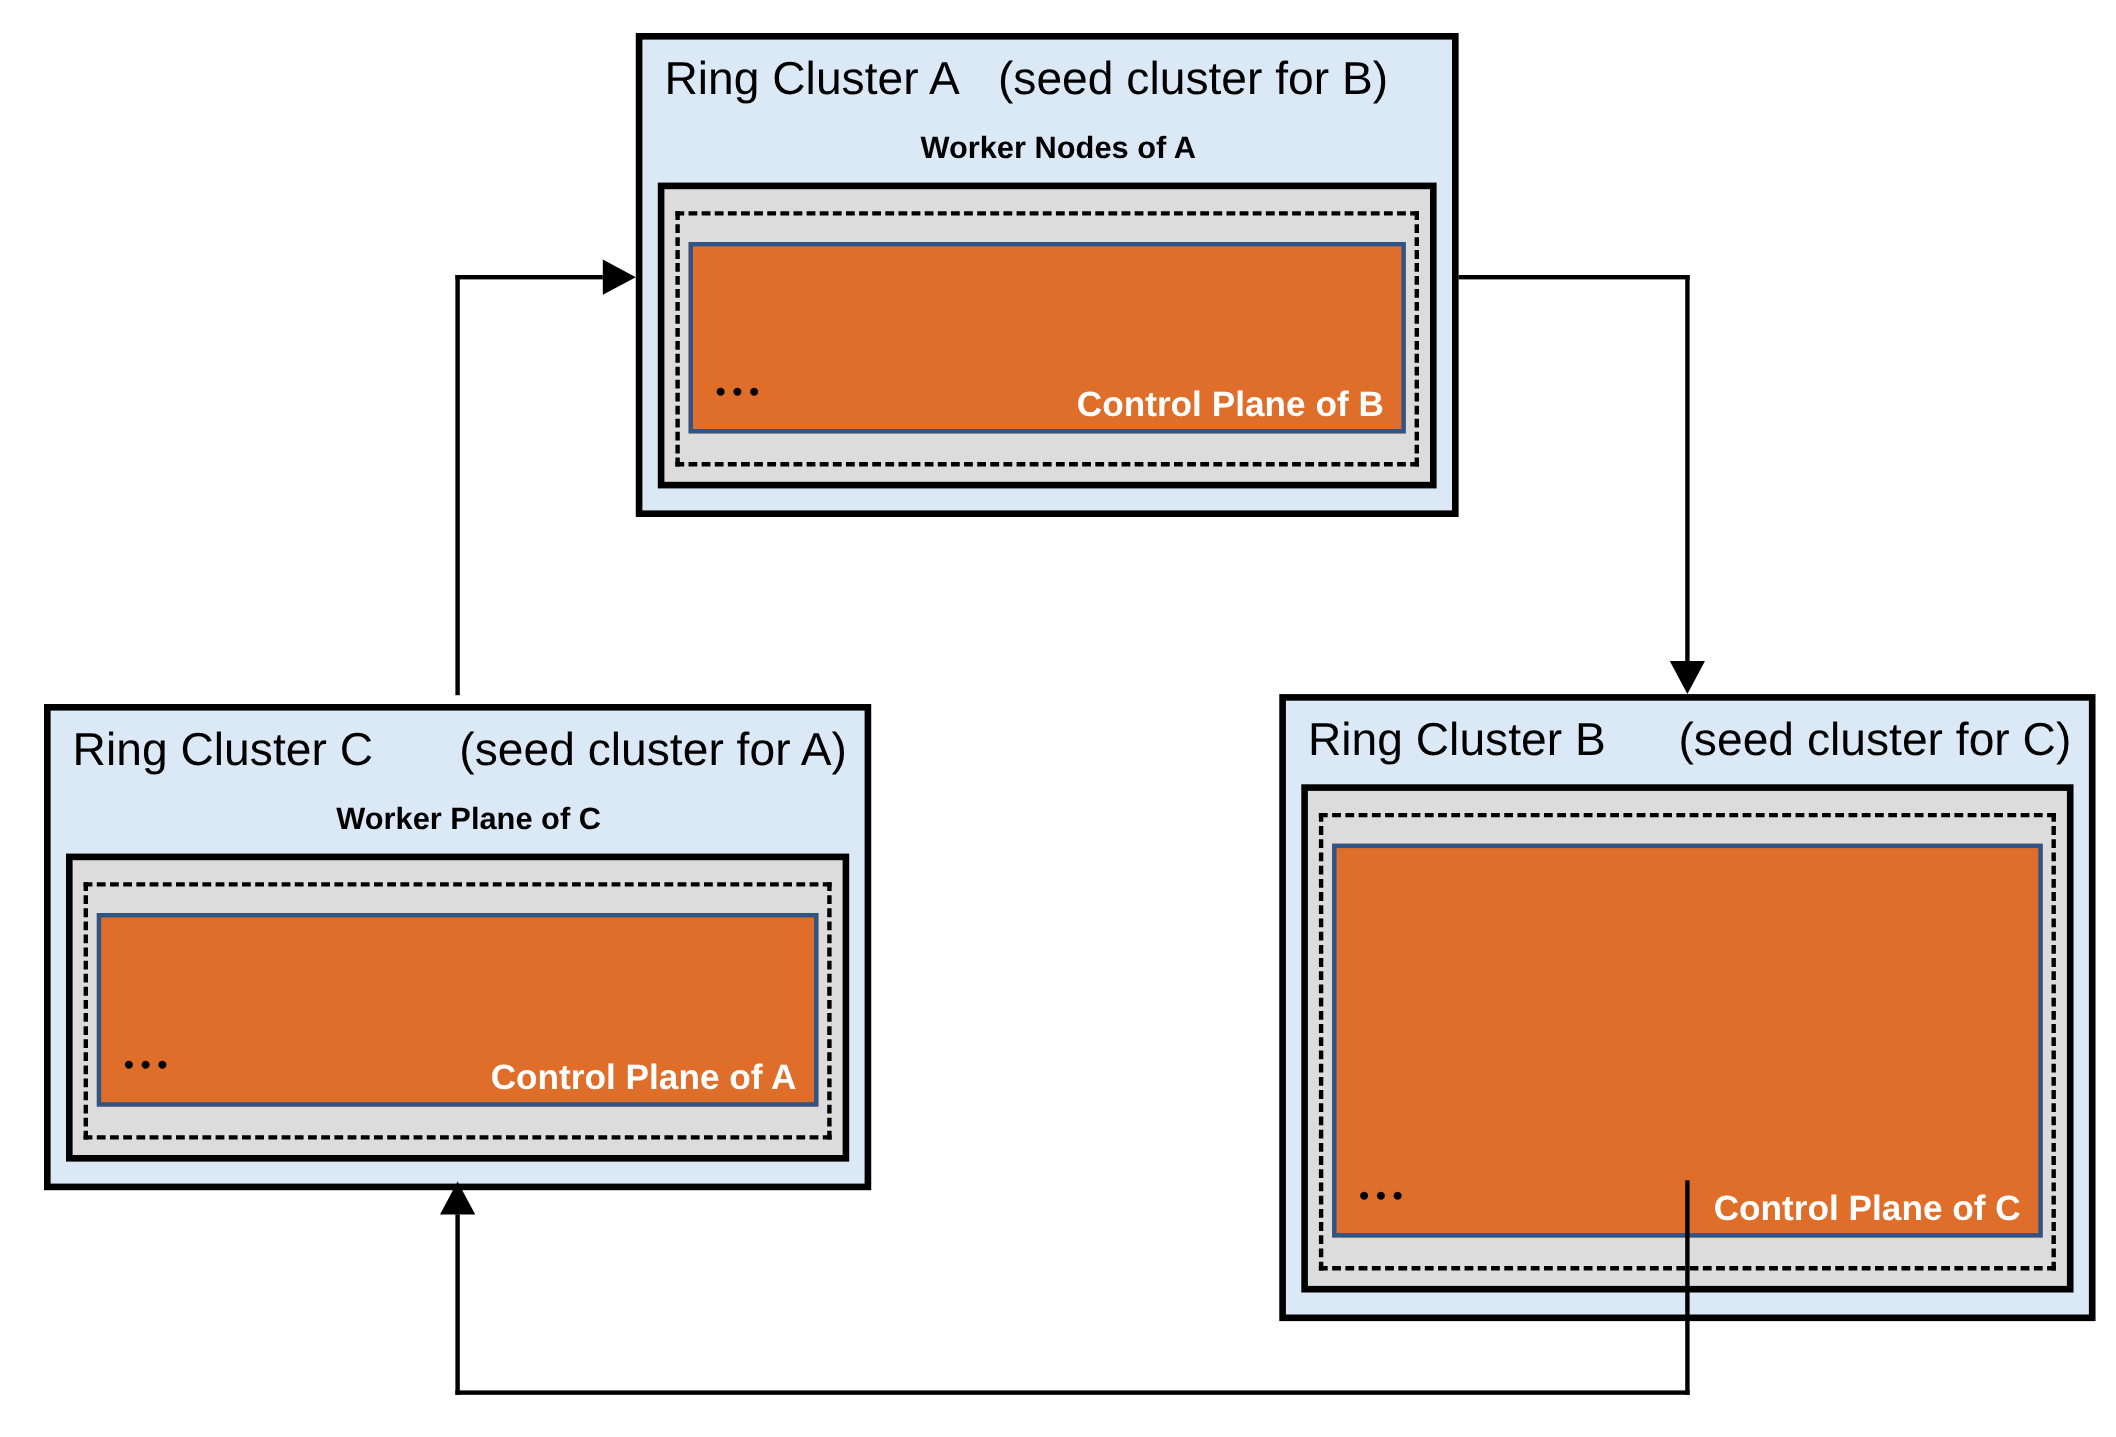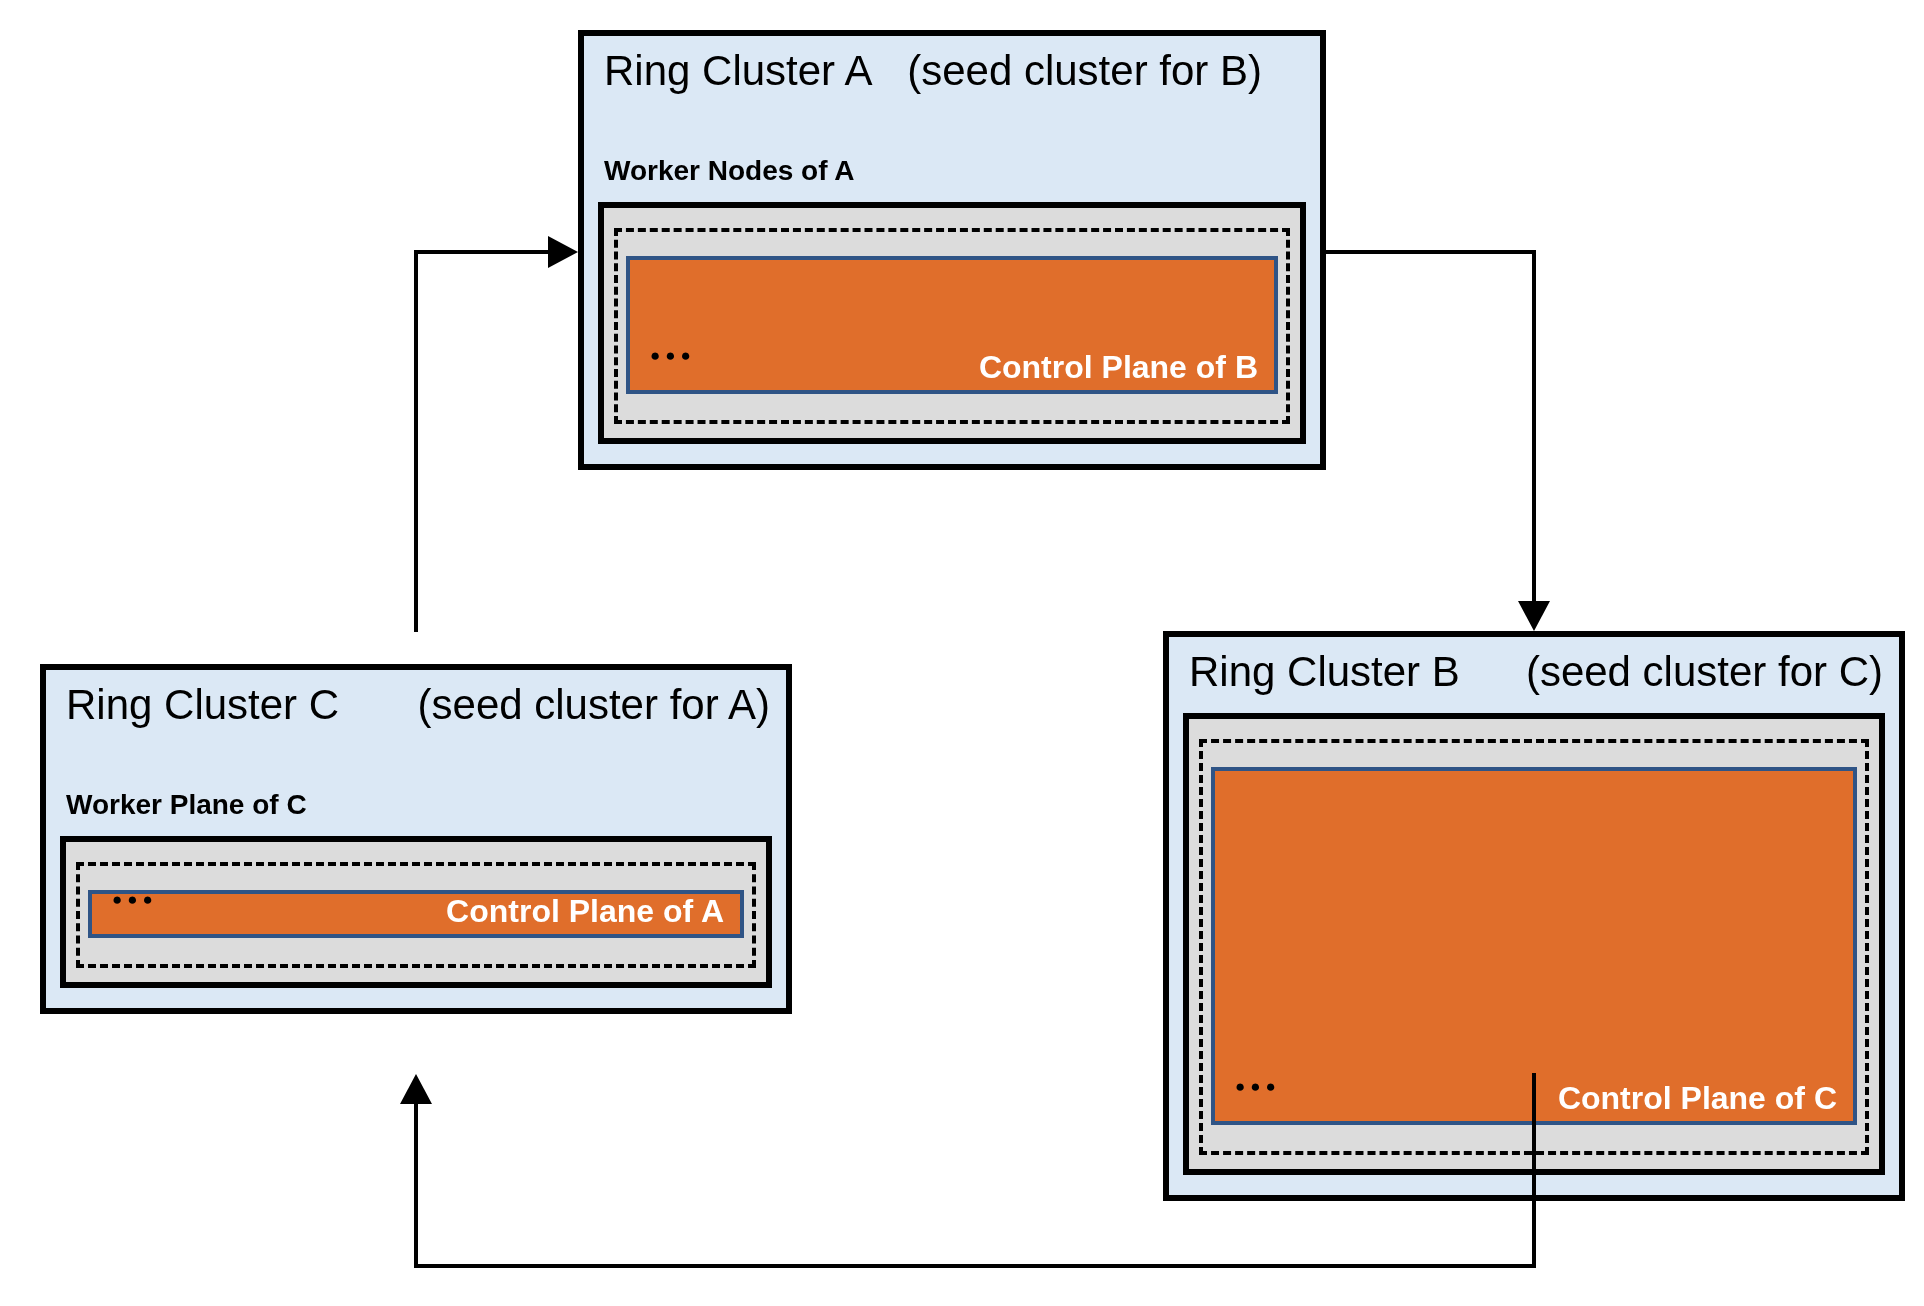--- a/index.html
+++ b/index.html
@@ -3,49 +3,49 @@
 <meta charset="utf-8">
 <style>
   html, body { margin: 0; padding: 0; }
   body {
     width: 1924px; height: 1306px;
     position: relative;
     background: #ffffff;
     font-family: "Liberation Sans", sans-serif;
     overflow: hidden;
   }
-  .canvas { position: absolute; inset: 0; }
+  .canvas { position: absolute; inset: 0; text-align: center; }
 
   
   .cluster {
     position: absolute;
     box-sizing: border-box;
     background: #dbe8f5;
     border: 6px solid #000;
     display: flex;
     flex-direction: column;
   }
   #cluster-a { left: 578px; top: 30px;  width: 748px; height: 440px; }
-  #cluster-c { left: 40px;  top: 664px; width: 752px; height: 350px; }
+  #cluster-c { left: 40px;  top: 640px; width: 752px; height: 442px; }
   #cluster-b { left: 1163px;top: 631px; width: 742px; height: 570px; }
 
   .title-row {
     display: flex;
     align-items: baseline;
     padding: 10px 16px 0 20px;
     font-size: 42px;
     line-height: 50px;
     color: #000;
     white-space: nowrap;
   }
   .title-row .subtitle { margin-left: auto; }
   #cluster-a .title-row { padding-right: 58px; }
 
   .worker-label {
-    margin: 60px 0 0 20px;
+    margin: 24px 0 0 20px;
     font-size: 28px;
     font-weight: bold;
     line-height: 30px;
     color: #000;
   }
 
   .worker-box {
     flex: 1;
     margin: 16px 14px 20px 14px;
     background: #dcdcdc;

